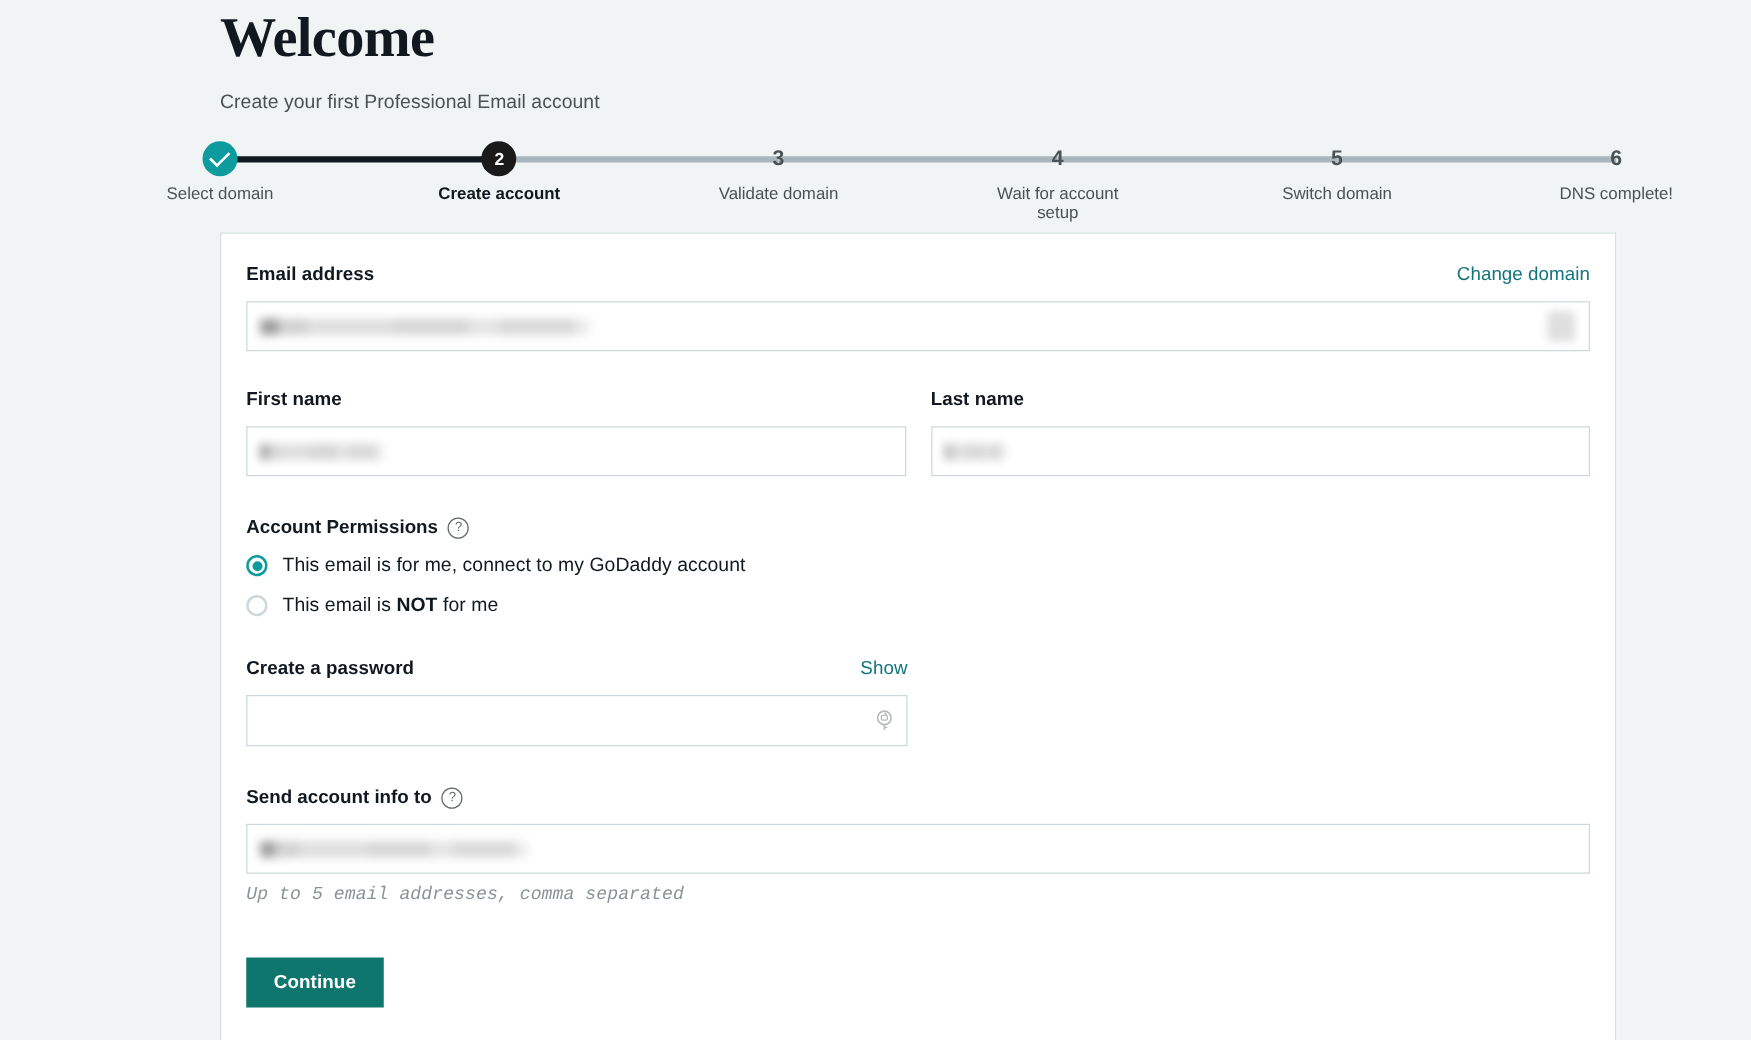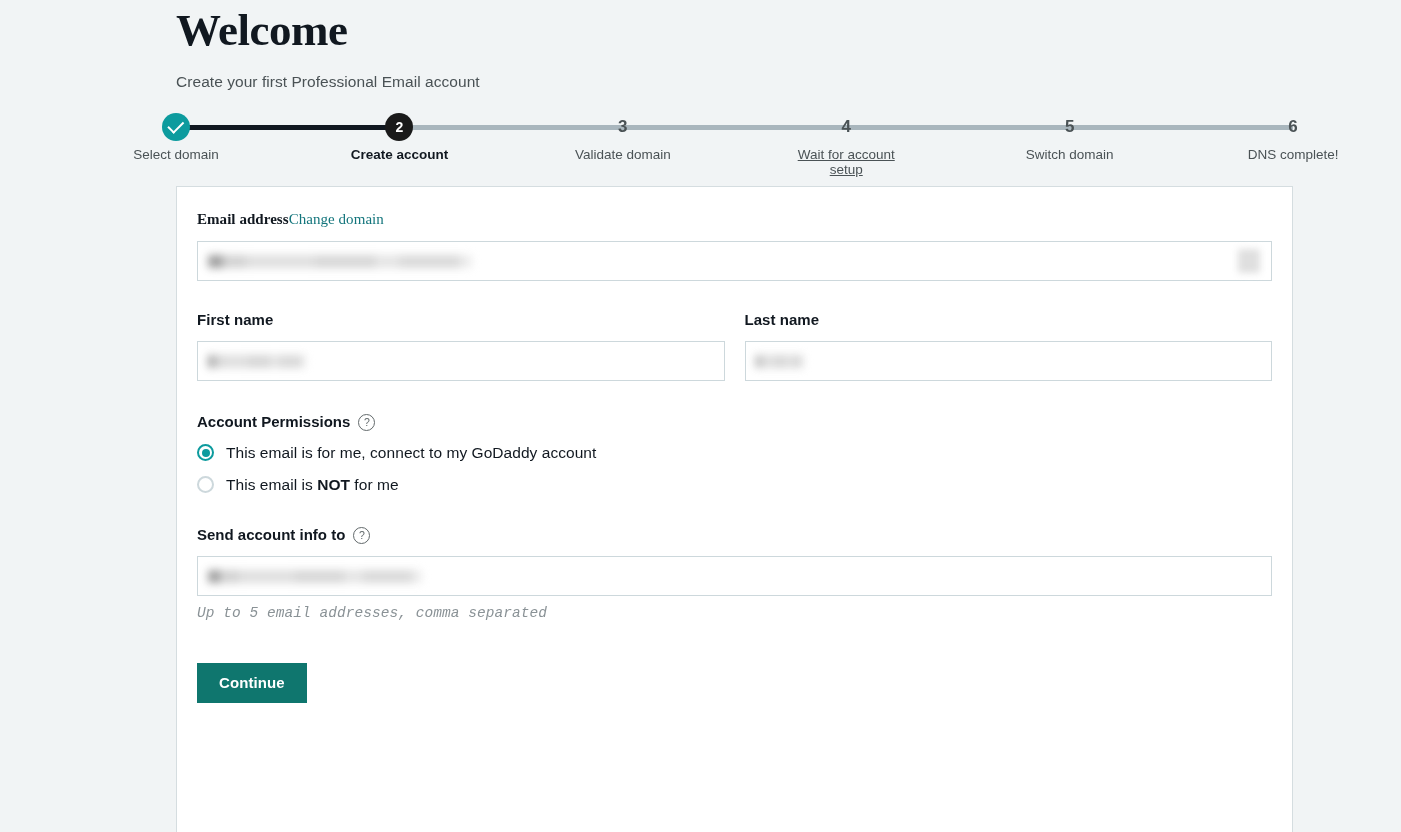--- a/index.html
+++ b/index.html
@@ -98,21 +98,21 @@
     display: block;
   }
   .step-label {
     margin-top: 6px;
     font-size: 13.5px;
     color: #4a5255;
     text-align: center;
     white-space: nowrap;
     line-height: 15px;
   }
-  .step-label.wrap { white-space: normal; width: 110px; text-decoration: underline; }
+  .step-label.wrap { white-space: normal; width: 110px; }
   .step-label.current {
     font-weight: 700;
     color: #111820;
   }
   .connector {
     flex: 1 1 auto;
     height: 5px;
     background: #a9b6bd;
     margin-top: 12px;
     border-radius: 0;
@@ -131,21 +131,21 @@
     box-sizing: border-box;
     min-height: 646px;
   }
   .card-inner {
     padding: 24px 20px 0 20px;
   }
 
   .row-between {
     display: flex;
     align-items: baseline;
-    font-family: Liberation Serif, serif;
+    justify-content: space-between;
   }
   .field-label {
     font-size: 15px;
     font-weight: 700;
     color: #111820;
     letter-spacing: 0.05px;
   }
   .link {
     font-size: 15px;
     color: #13757c;
@@ -414,20 +414,37 @@
           <span class="radio-label">This email is for me, connect to my GoDaddy account</span>
         </div>
 
         <div class="radio-row">
           <span class="radio"></span>
           <span class="radio-label"><span>This email is </span><b>NOT</b><span> for me</span></span>
         </div>
       </div>
 
       
+      <div class="section">
+        <div class="pw-head">
+          <div class="field-label">Create a password</div>
+          <div class="link">Show</div>
+        </div>
+        <div class="pw-wrap">
+          <div class="input pw-input">
+            <svg class="key-icon" viewBox="0 0 16 20">
+              <circle cx="8" cy="7" r="6" fill="none" stroke="#7b8286" stroke-width="1.4"></circle>
+              <rect x="5.4" y="4.8" width="5.2" height="4.2" rx="1" fill="none" stroke="#7b8286" stroke-width="1.2"></rect>
+              <path d="M8 2.9 a1.8 1.8 0 0 1 1.8 1.9" fill="none" stroke="#7b8286" stroke-width="1.2"></path>
+              <path d="M8 13 v4.6" stroke="#7b8286" stroke-width="1.4" fill="none"></path>
+              <path d="M8 15.4 h2.6" stroke="#7b8286" stroke-width="1.3" fill="none"></path>
+            </svg>
+          </div>
+        </div>
+      </div>
 
       
       <div class="section">
         <div class="section-title">
           <span>Send account info to</span>
           <span class="help-icon">?</span>
         </div>
         <div class="input">
           <span class="blur-text" style="width:214px;"></span>
         </div>

